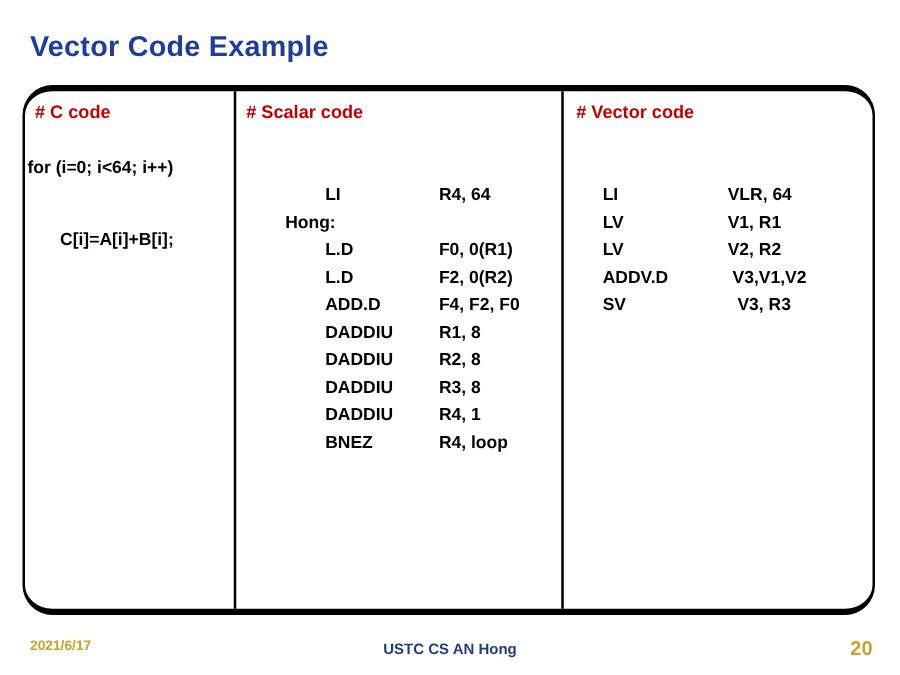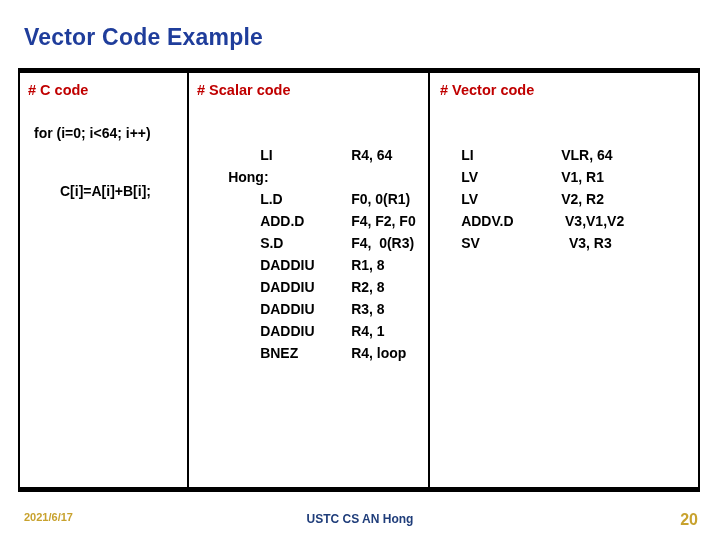--- a/index.html
+++ b/index.html
@@ -33,30 +33,31 @@
     left: 18px;
     top: 68px;
     width: 682px;
     height: 424px;
     box-sizing: border-box;
     border-top: 5px solid #000000;
     border-bottom: 5px solid #000000;
     border-left: 2px solid #000000;
     border-right: 2px solid #000000;
     background: #ffffff;
+    border-radius: 24px;
   }
   .col {
     position: absolute;
     top: 0;
     bottom: 0;
     box-sizing: border-box;
   }
   #col-c    { left: 0px;   width: 167px; }
   #col-scalar { left: 167px; width: 263px; border-left: 2px solid #000000; padding-left: 32px; }
-  #col-vector { left: 408px; width: 212px; border-left: 2px solid #000000; }
+  #col-vector { left: 429px; width: 212px; border-left: 2px solid #000000; }
 
   .col-header {
     position: absolute;
     top: 9px;
     left: 8px;
     font-size: 14.5px;
     font-weight: bold;
     color: #C00000;
     white-space: nowrap;
   }
@@ -67,21 +68,21 @@
     top: 49px;
     left: 0;
     right: 0;
     font-size: 14px;
     font-weight: bold;
     color: #000000;
     line-height: 22px;
   }
 
   
-  #c-code-lines { padding-left: 14px; }
+  #c-code-lines { padding-left: 2px; }
   #c-code-lines .cline { white-space: pre; }
   #c-code-lines .cline.indent { padding-left: 26px; margin-top: 36px; }
 
   
   .asm-line {
     display: block;
     height: 22px;
     white-space: pre;
   }
   .asm-op {
@@ -154,24 +155,24 @@
       <div class="asm-line ins">
         <span class="asm-op">LI</span><span class="asm-args">R4, 64</span>
       </div>
       <div class="asm-line lbl">
         <span class="asm-op">Hong:</span>
       </div>
       <div class="asm-line ins">
         <span class="asm-op">L.D</span><span class="asm-args">F0, 0(R1)</span>
       </div>
       <div class="asm-line ins">
+        <span class="asm-op">L.D</span><span class="asm-args">F2, 0(R2)</span>
+      </div>
+      <div class="asm-line ins">
         <span class="asm-op">ADD.D</span><span class="asm-args">F4, F2, F0</span>
-      </div>
-      <div class="asm-line ins">
-        <span class="asm-op">S.D</span><span class="asm-args">F4,  0(R3)</span>
       </div>
       <div class="asm-line ins">
         <span class="asm-op">DADDIU</span><span class="asm-args">R1, 8</span>
       </div>
       <div class="asm-line ins">
         <span class="asm-op">DADDIU</span><span class="asm-args">R2, 8</span>
       </div>
       <div class="asm-line ins">
         <span class="asm-op">DADDIU</span><span class="asm-args">R3, 8</span>
       </div>

